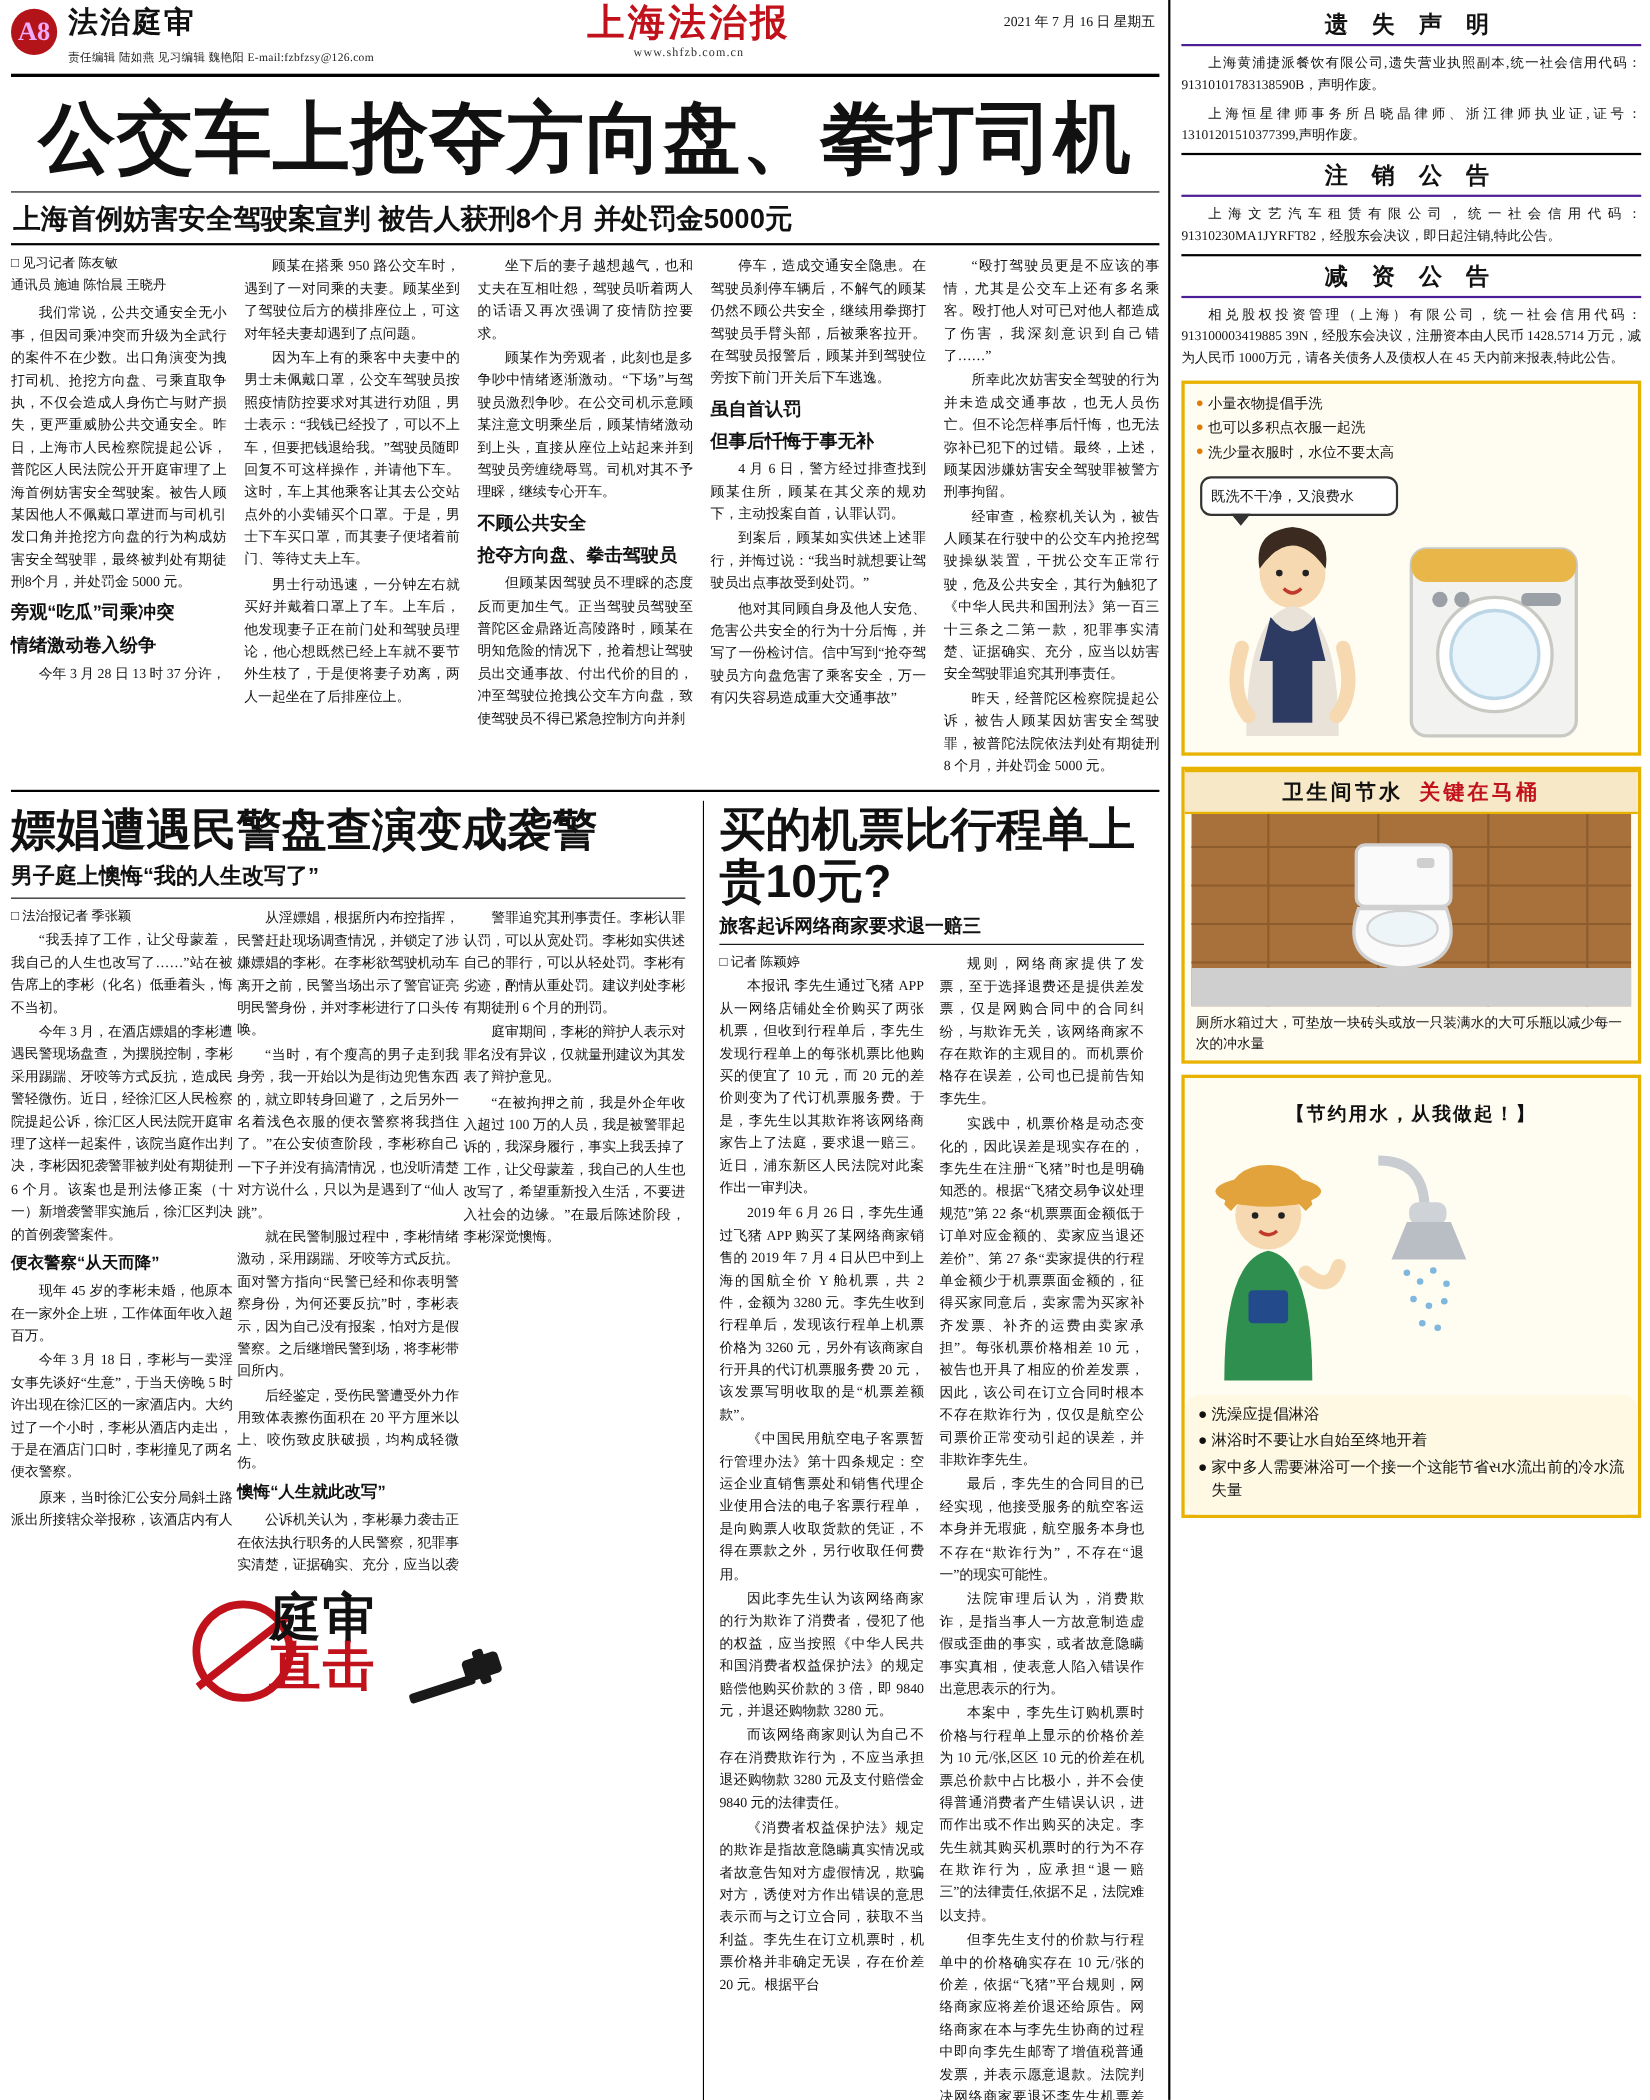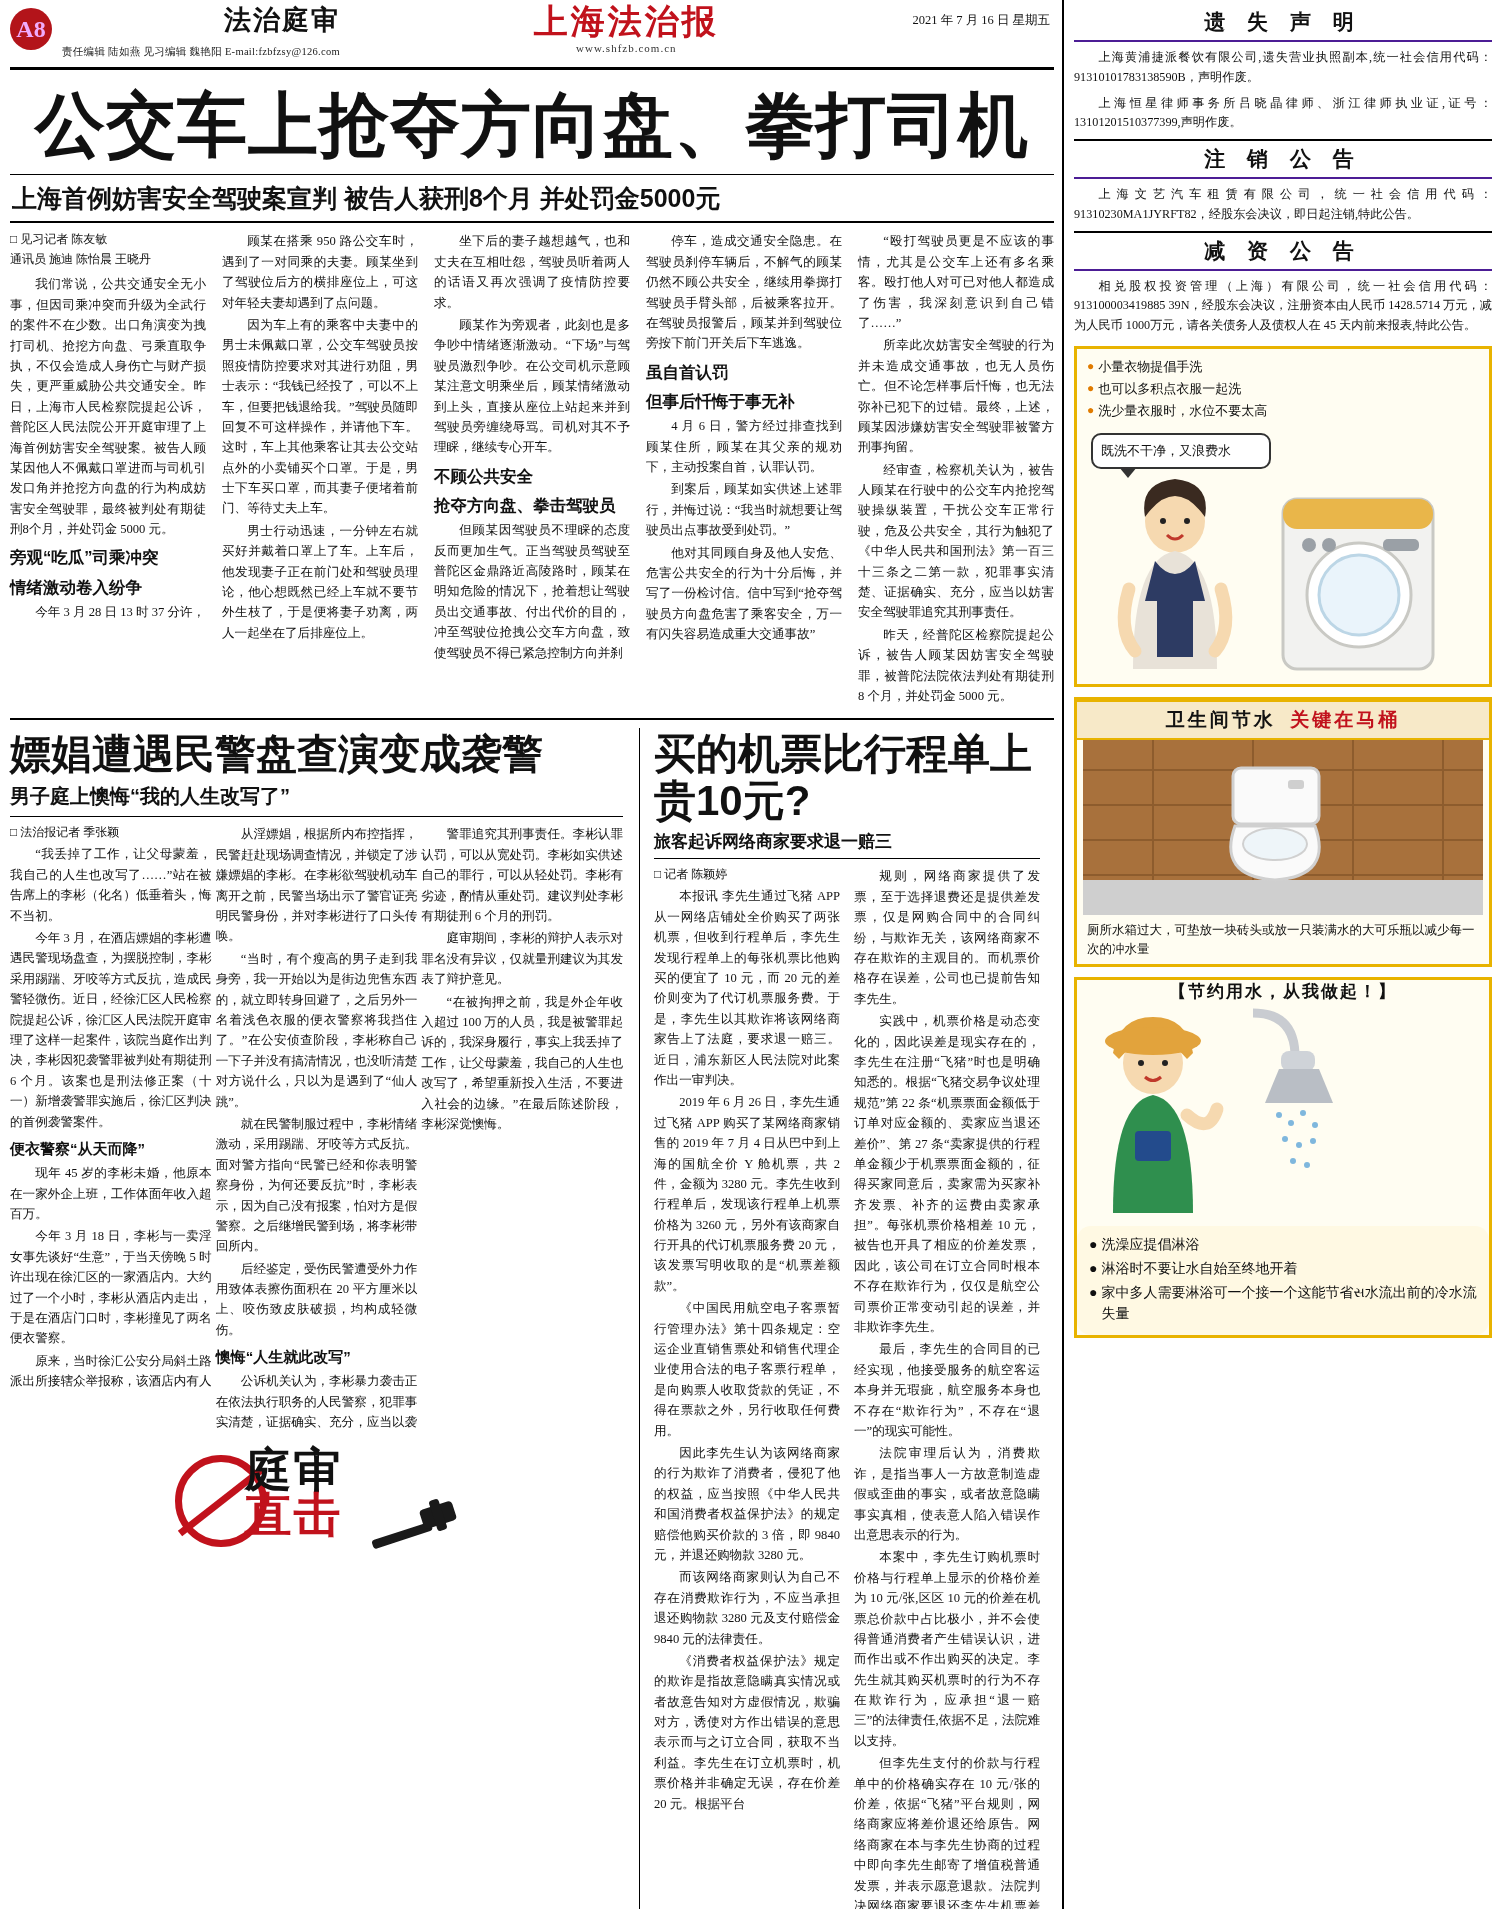--- a/index.html
+++ b/index.html
@@ -42,21 +42,20 @@
     font-family: "Liberation Serif", serif;
     font-size: 24px;
     font-weight: bold;
     display: flex; align-items: center; justify-content: center;
     margin-top: 2px;
     flex: 0 0 auto;
   }
   .mh-section {
     margin-left: 10px;
     flex: 0 0 auto;
-    text-align: right;
   }
   .mh-section .sec-title {
     font-size: 27px;
     font-weight: bold;
     letter-spacing: 2px;
     line-height: 1.1;
     white-space: nowrap;
   }
   .mh-credits {
     font-size: 10.5px;
@@ -300,21 +299,21 @@
     font-size: 12.5px;
     line-height: 1.5;
     padding: 6px 10px;
   }
   .ad-cta {
     text-align: center;
     font-size: 17px;
     font-weight: bold;
     font-family: "Liberation Sans", sans-serif;
     letter-spacing: 2px;
-    padding: 0 0;
+    padding: 21px 0;
     color: #111;
   }
   .tip-list {
     background: #fff9e3;
     border-radius: 14px;
     padding: 8px 12px;
     font-size: 14px;
     line-height: 1.55;
   }
   .tip-list div { margin-bottom: 2px; display: flex; }

